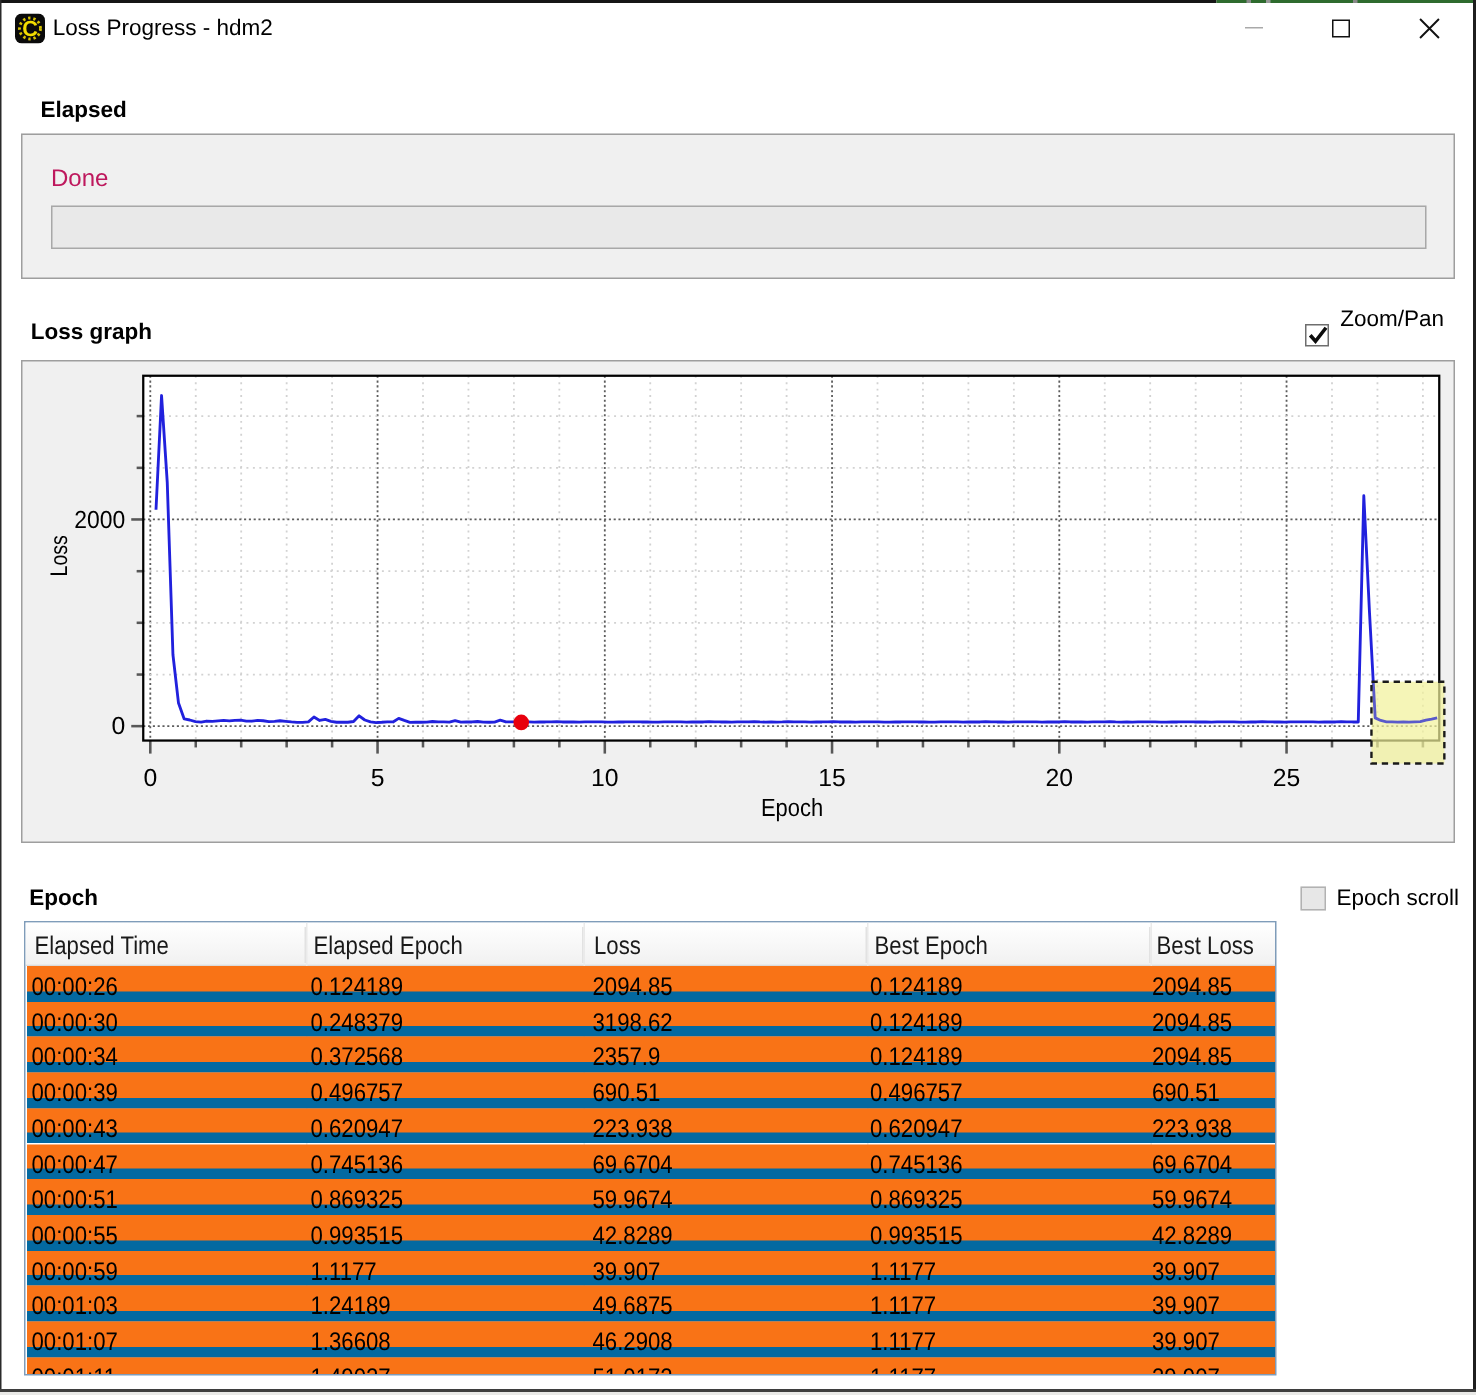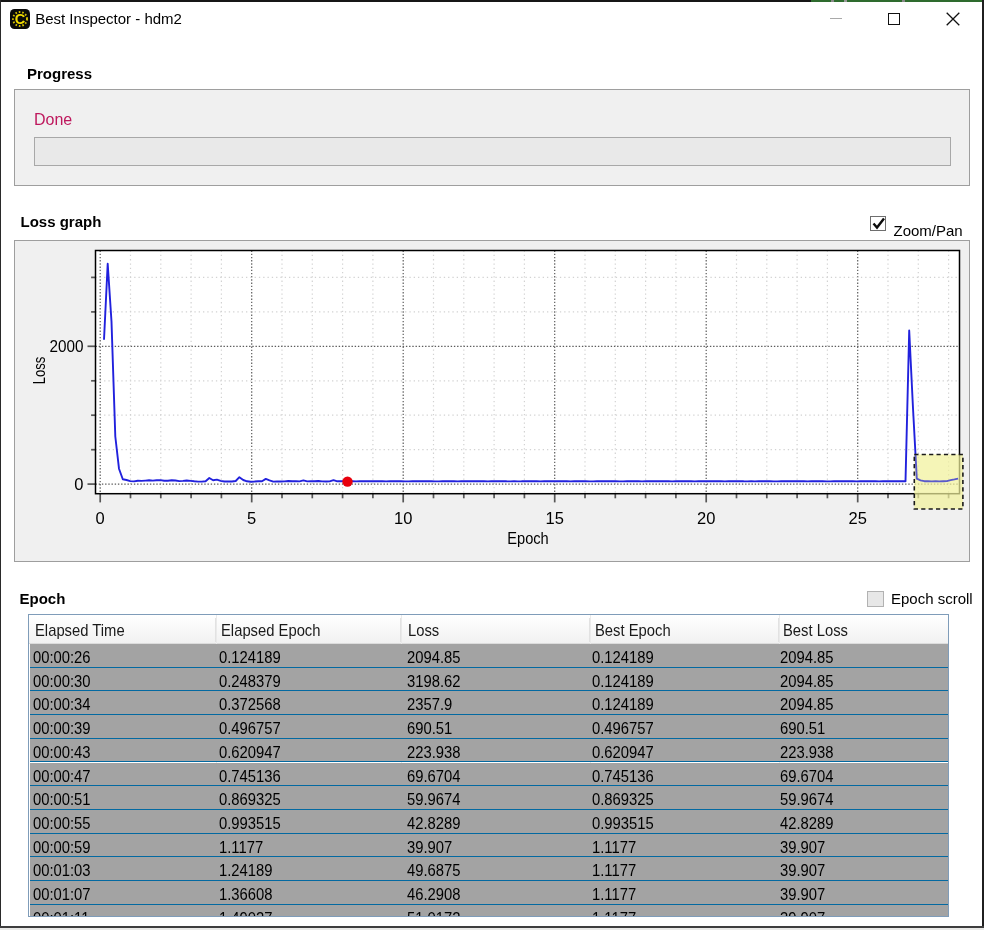--- a/index.html
+++ b/index.html
@@ -1,56 +1,56 @@
 <!DOCTYPE html>
 <html><head><meta charset="utf-8"><style>
 *{margin:0;padding:0;box-sizing:border-box}
 html,body{width:984px;height:930px;background:#fff;font-family:"Liberation Sans",sans-serif;overflow:hidden;position:relative}
 .abs{position:absolute}
 .glabel{position:absolute;font-size:15px;font-weight:bold;color:#000}
 .gbox{position:absolute;left:14px;width:956px;background:#f0f0f0;border:1px solid #9e9e9e}
 .hc{position:absolute;top:7.6px;font-size:17px;line-height:17px;color:#1a1a1a;white-space:nowrap;transform:scaleX(0.87);transform-origin:0 0}
 .hsep{position:absolute;top:3px;height:24px;width:1px;background:#e2e2e2}
-.row{position:absolute;left:1px;width:932px;height:23.7px;border-bottom:1px solid #0369a1;background:#a3a3a3}
+.row{position:absolute;left:1px;width:932px;height:23.7px;border-bottom:7px solid #0369a1;background:#f97316}
 .rc{position:absolute;top:5px;font-size:17px;line-height:17px;color:#000;white-space:nowrap;transform:scaleX(0.87);transform-origin:0 0}
 </style></head>
 <body>
 <div class="abs" style="left:0;top:0;width:811px;height:1.5px;background:#161616"></div>
 <div class="abs" style="left:811px;top:0;width:173px;height:1.5px;background:#2e6b2e"></div>
 <div class="abs" style="left:831px;top:0;width:3px;height:1.5px;background:#8a8a8a"></div>
 <div class="abs" style="left:843.5px;top:0;width:3px;height:1.5px;background:#9a9a9a"></div>
 <div class="abs" style="left:902px;top:0;width:3px;height:1.5px;background:#888"></div>
 <div class="abs" style="left:0;top:0;width:1.2px;height:928px;background:#2a2a2a"></div>
 <div class="abs" style="left:982.2px;top:0;width:1.8px;height:928px;background:#1f1f1f"></div>
 <div class="abs" style="left:0;top:925.5px;width:984px;height:2.5px;background:#3e3e3e"></div>
 <div class="abs" style="left:0;top:928px;width:984px;height:2px;background:#e9e9e7"></div>
 
 <svg class="abs" style="left:10px;top:9px" width="20" height="20" viewBox="0 0 20 20">
 <rect x="0" y="0" width="20" height="20" rx="4.5" fill="#0a0a0a"></rect>
 <circle cx="10" cy="10" r="7.0" fill="none" stroke="#d8c300" stroke-width="1.9" stroke-dasharray="1.6,1.9"></circle>
 <text x="10" y="15.2" font-size="14.5" font-weight="bold" fill="#f2dc00" text-anchor="middle" font-family="Liberation Sans">C</text>
 </svg>
-<div class="abs" style="left:35.2px;top:10.2px;font-size:15px;color:#000">Best Inspector - hdm2</div>
+<div class="abs" style="left:35.2px;top:10.2px;font-size:15px;color:#000">Loss Progress - hdm2</div>
 <div class="abs" style="left:829.5px;top:18px;width:12.8px;height:1.4px;background:#a9a9a9"></div>
 <div class="abs" style="left:887.5px;top:12.5px;width:12.6px;height:12.6px;border:1.7px solid #111"></div>
 <svg class="abs" style="left:946px;top:12px" width="14" height="14" viewBox="0 0 14 14">
 <path d="M0.7 0.7 L13.3 13.3 M13.3 0.7 L0.7 13.3" stroke="#111" stroke-width="1.3"></path>
 </svg>
 
-<div class="glabel" style="left:27px;top:64.5px">Progress</div>
+<div class="glabel" style="left:27px;top:64.5px">Elapsed</div>
 <div class="gbox" style="top:89px;height:97px"></div>
 <div class="abs" style="left:34px;top:110.5px;font-size:16px;color:#be185d">Done</div>
 <div class="abs" style="left:33.5px;top:137px;width:917px;height:29px;background:#e9e9e9;border:1px solid #a8a8a8"></div>
 
 <div class="glabel" style="left:20.5px;top:213.2px">Loss graph</div>
 <div class="abs" style="left:870px;top:215.5px;width:16px;height:15.5px;background:#fff;border:1px solid #6e6e6e"></div>
 <svg class="abs" style="left:871px;top:215px" width="16" height="17" viewBox="0 0 16 17">
 <path d="M2.5 8.5 L6 12.5 L13 3.5" fill="none" stroke="#0c0c0c" stroke-width="2.4"></path>
 </svg>
-<div class="abs" style="left:893.5px;top:222px;font-size:15px;color:#000">Zoom/Pan</div>
+<div class="abs" style="left:893.5px;top:204px;font-size:15px;color:#000">Zoom/Pan</div>
 <div class="gbox" style="top:239.5px;height:322px"></div>
 <svg width="956" height="322" viewBox="0 0 956 322" style="position:absolute;left:14px;top:239.5px">
 <rect x="81.5" y="10.5" width="864.0" height="243.2" fill="#ffffff"></rect>
 <line x1="86.2" y1="10.5" x2="86.2" y2="253.7" stroke="#5c5c5c" stroke-width="1.2" stroke-dasharray="1.4,1.8"></line>
 <line x1="116.5" y1="10.5" x2="116.5" y2="253.7" stroke="#d2d2d2" stroke-width="1.2" stroke-dasharray="1.3,3"></line>
 <line x1="146.8" y1="10.5" x2="146.8" y2="253.7" stroke="#d2d2d2" stroke-width="1.2" stroke-dasharray="1.3,3"></line>
 <line x1="177.1" y1="10.5" x2="177.1" y2="253.7" stroke="#d2d2d2" stroke-width="1.2" stroke-dasharray="1.3,3"></line>
 <line x1="207.4" y1="10.5" x2="207.4" y2="253.7" stroke="#d2d2d2" stroke-width="1.2" stroke-dasharray="1.3,3"></line>
 <line x1="237.7" y1="10.5" x2="237.7" y2="253.7" stroke="#5c5c5c" stroke-width="1.2" stroke-dasharray="1.4,1.8"></line>
 <line x1="268.0" y1="10.5" x2="268.0" y2="253.7" stroke="#d2d2d2" stroke-width="1.2" stroke-dasharray="1.3,3"></line>
@@ -133,21 +133,21 @@
 <text x="69.5" y="111.8" font-size="16.5" fill="#000" text-anchor="end" textLength="34" lengthAdjust="spacingAndGlyphs">2000</text>
 <text x="69.5" y="249.6" font-size="16.5" fill="#000" text-anchor="end">0</text>
 <text x="514" y="303.7" font-size="16.5" fill="#000" text-anchor="middle" textLength="41.5" lengthAdjust="spacingAndGlyphs">Epoch</text>
 <text x="30.5" y="130.5" font-size="16" fill="#000" text-anchor="middle" transform="rotate(-90 30.5 130.5)" textLength="27.5" lengthAdjust="spacingAndGlyphs">Loss</text>
 </svg>
 
 <div class="glabel" style="left:19.5px;top:589.8px">Epoch</div>
 <div class="abs" style="left:867px;top:590.5px;width:17px;height:16px;background:#e7e7e7;border:1px solid #b2b2b2"></div>
 <div class="abs" style="left:891px;top:589.6px;font-size:15px;color:#000">Epoch scroll</div>
 
-<div class="abs" style="left:28px;top:613.5px;width:921px;height:303.5px;border:1px solid #7f9cb9;background:#fff;overflow:hidden">
+<div class="abs" style="left:16px;top:613.5px;width:835px;height:303.5px;border:1px solid #7f9cb9;background:#fff;overflow:hidden">
   <div class="abs" style="left:0;top:0;width:954.5px;height:29.5px;background:linear-gradient(#ffffff,#f1f1f1);border-bottom:1px solid #dcdcdc">
       <div class="hc" style="left:5.6px">Elapsed Time</div>
       <div class="hc" style="left:191.8px">Elapsed Epoch</div>
       <div class="hc" style="left:379px">Loss</div>
       <div class="hc" style="left:565.6px">Best Epoch</div>
       <div class="hc" style="left:753.8px">Best Loss</div>
       <div class="hsep" style="left:185.7px"></div>
       <div class="hsep" style="left:371.4px"></div>
       <div class="hsep" style="left:560.3px"></div>
       <div class="hsep" style="left:748.9px"></div>

